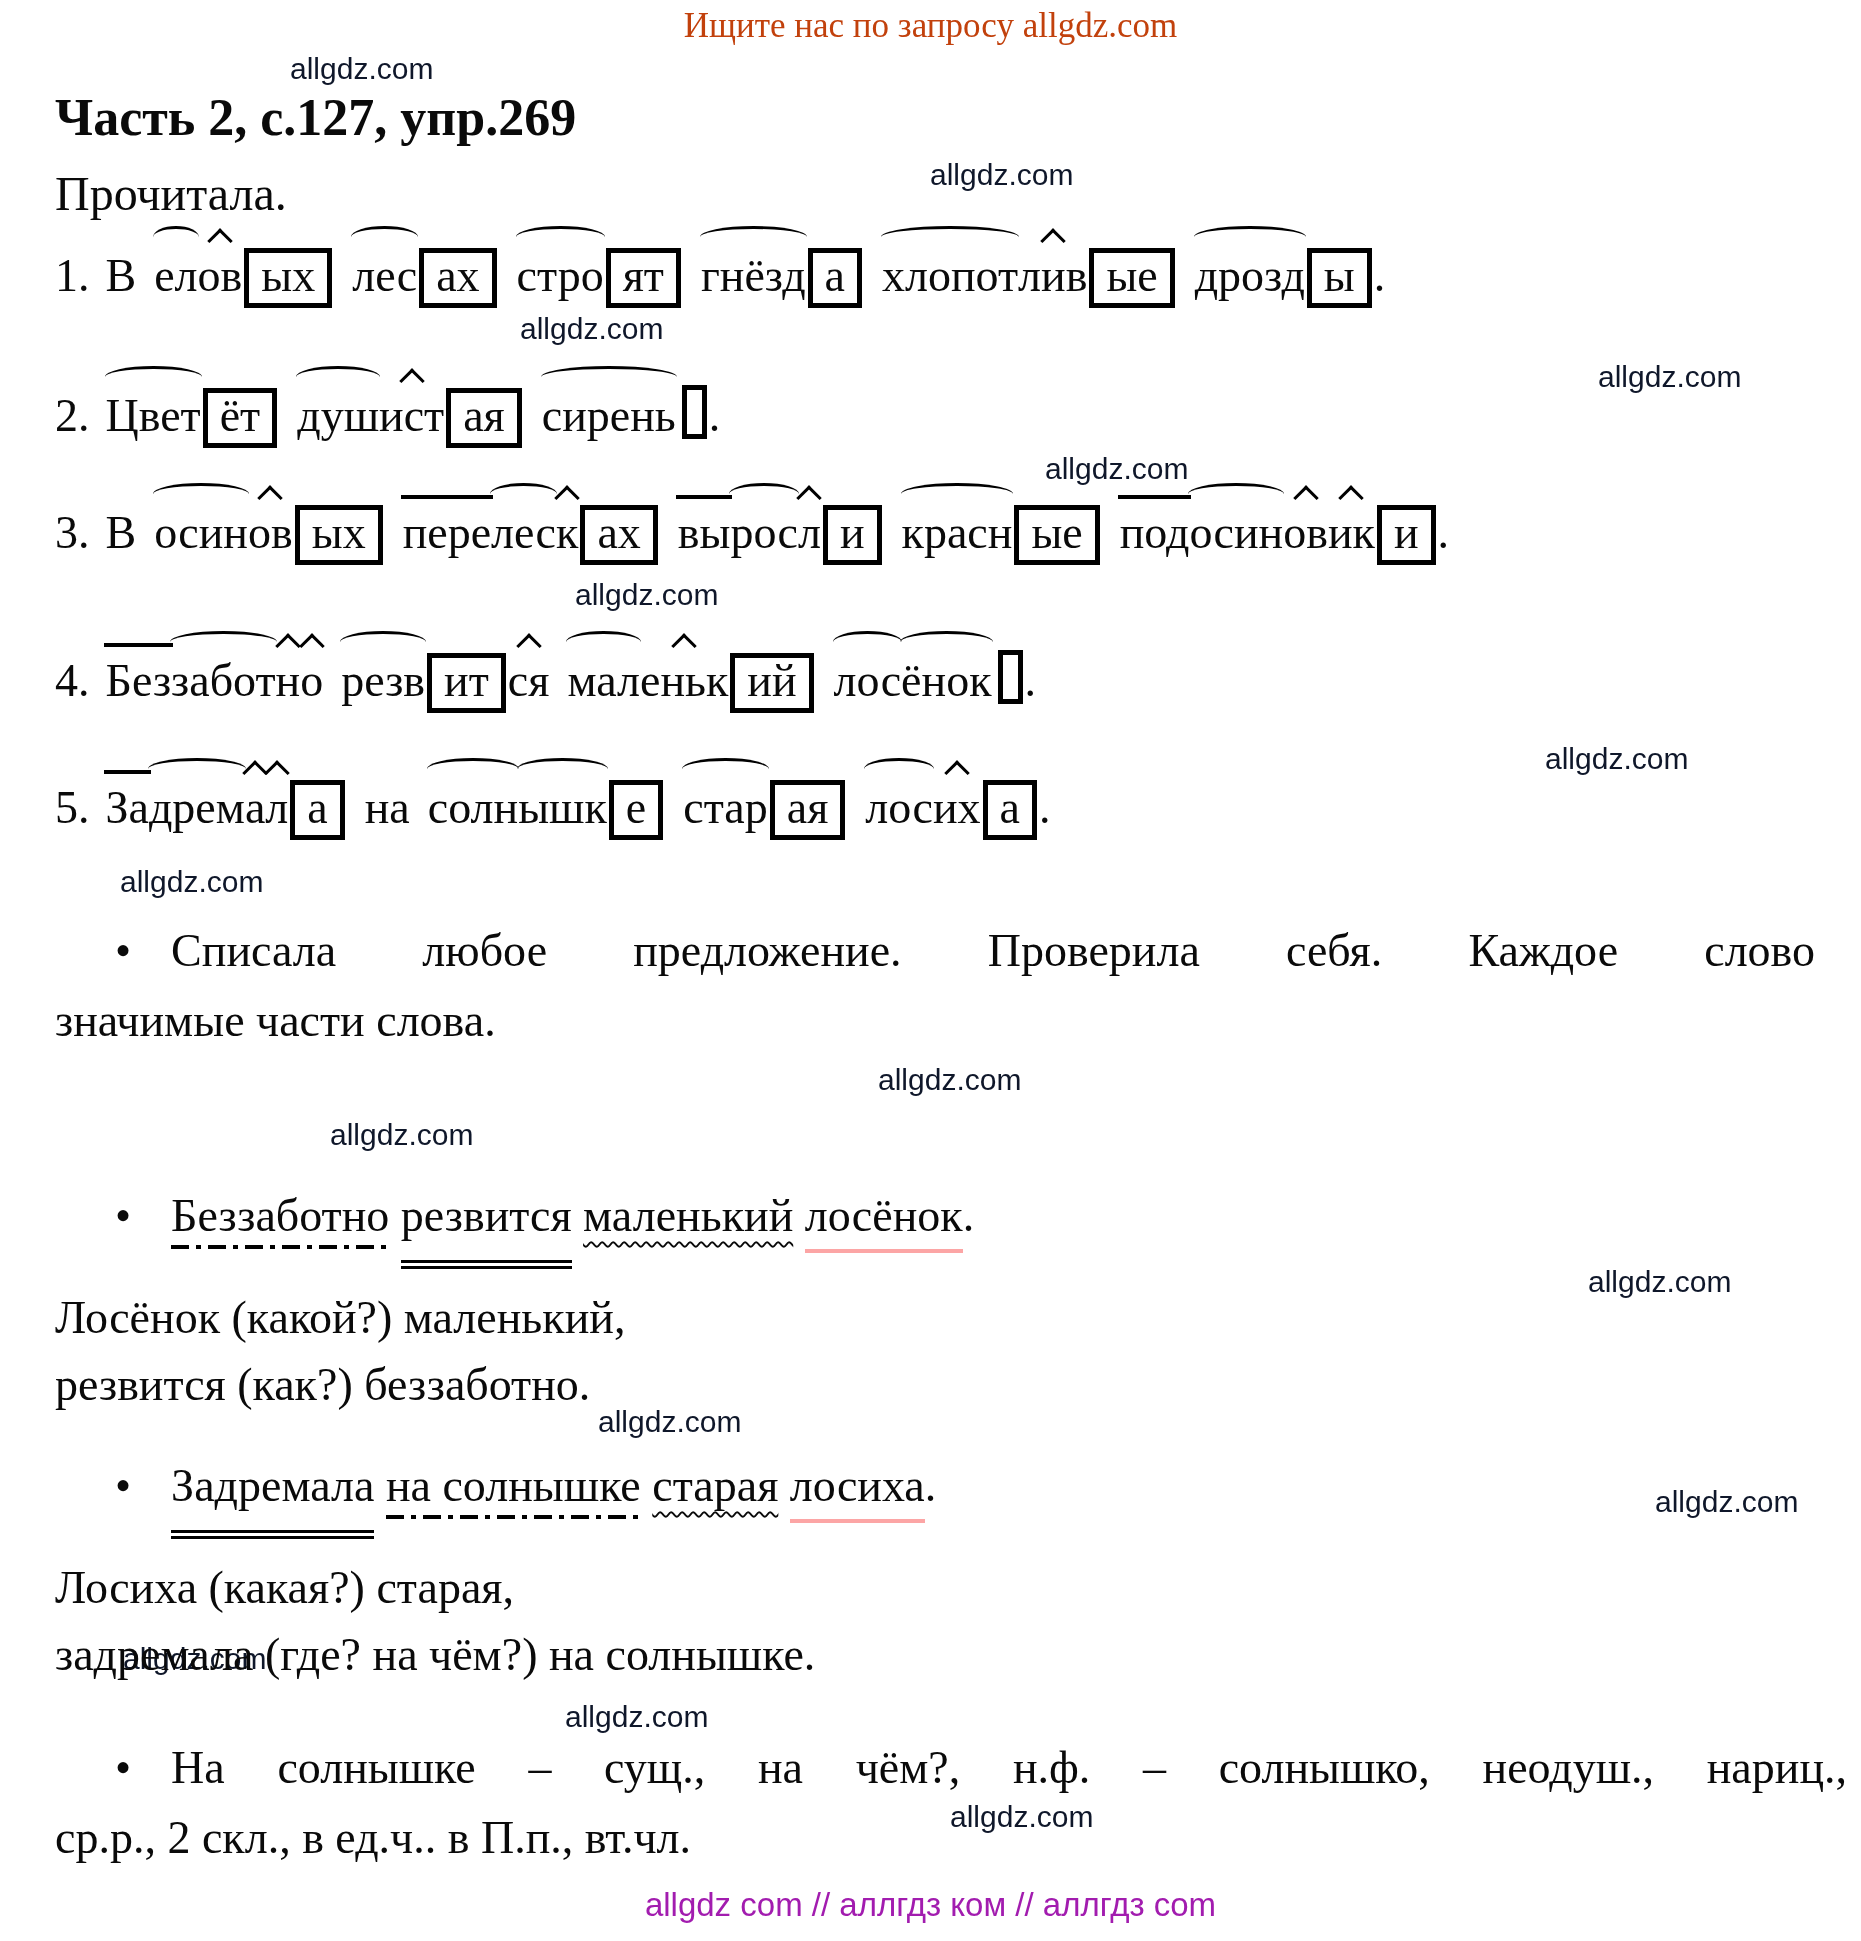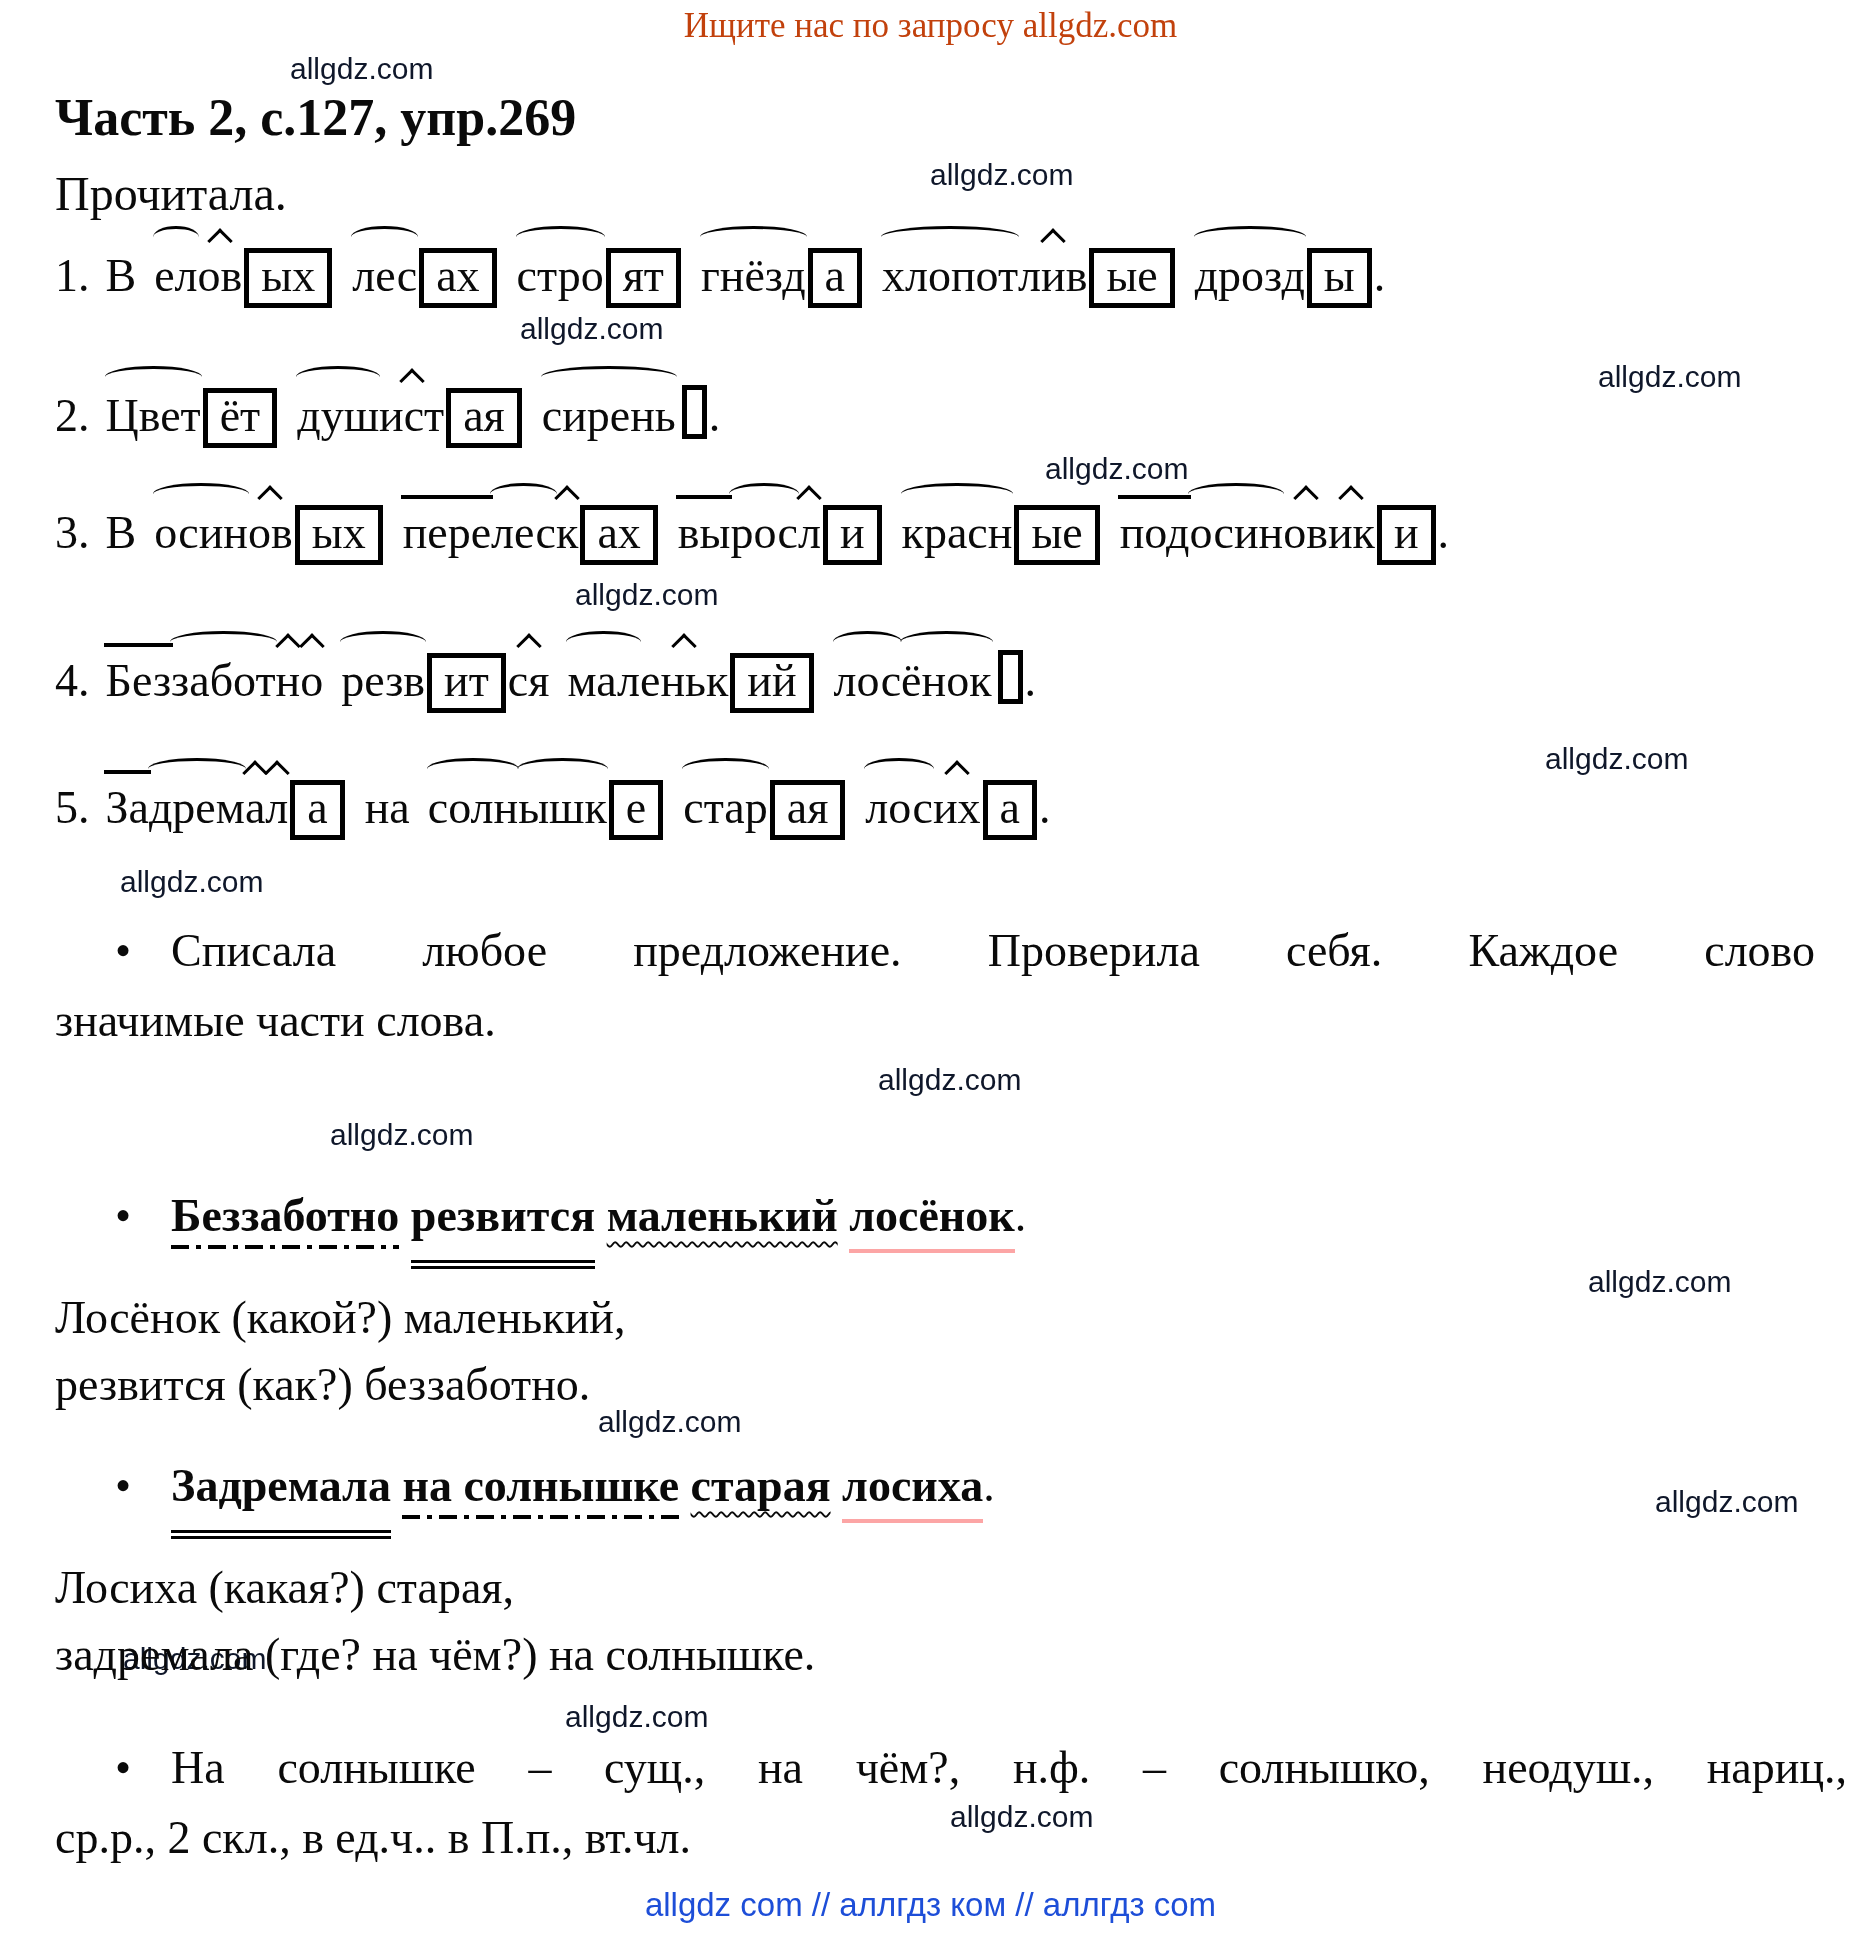--- a/index.html
+++ b/index.html
@@ -48,29 +48,29 @@
   .jline{text-align:justify;text-align-last:justify;line-height:70px;}
   .jline:last-child{text-align-last:left;}
   .bullet{display:inline-block;margin-left:60px;margin-right:40px;}
 
   
   .analysis{position:absolute;left:55px;font-size:46px;}
   #sec2{top:1190px;}
   #sec3{top:1460px;}
   .bullet-line{margin-bottom:22px;line-height:1.15;white-space:nowrap;}
   .qline{line-height:1.18;margin-bottom:13px;}
-  .tok{display:inline-block;font-weight:bold;}
+  .tok{display:inline-block;}
   .u-solid{border-bottom:4px solid #fca5a5;padding-bottom:6px;}
   .u-double{border-bottom:9px double #000;padding-bottom:17px;}
   .u-wavy{text-decoration:underline;text-decoration-style:wavy;text-decoration-thickness:2px;text-underline-offset:10px;}
   .u-dashdot{background-image:repeating-linear-gradient(90deg,#000 0 18px,transparent 18px 25px,#000 25px 30px,transparent 30px 37px);
     background-repeat:no-repeat;background-position:0 100%;background-size:100% 4px;padding-bottom:6px;}
 
   .footer{position:absolute;left:0;right:0;top:1886px;text-align:center;
-    font-family:"Liberation Sans",sans-serif;font-size:33px;color:#1d4ed8;}
+    font-family:"Liberation Sans",sans-serif;font-size:33px;color:#a21caf;}
 </style>
 </head>
 <body>
 
 <div class="page">
   <div class="green-header">Ищите нас по запросу allgdz.com</div>
   <div>
       <span class="wm" style="left: 290px; top: 52px;">allgdz.com</span>
       <span class="wm" style="left: 930px; top: 158px;">allgdz.com</span>
       <span class="wm" style="left: 520px; top: 312px;">allgdz.com</span>

